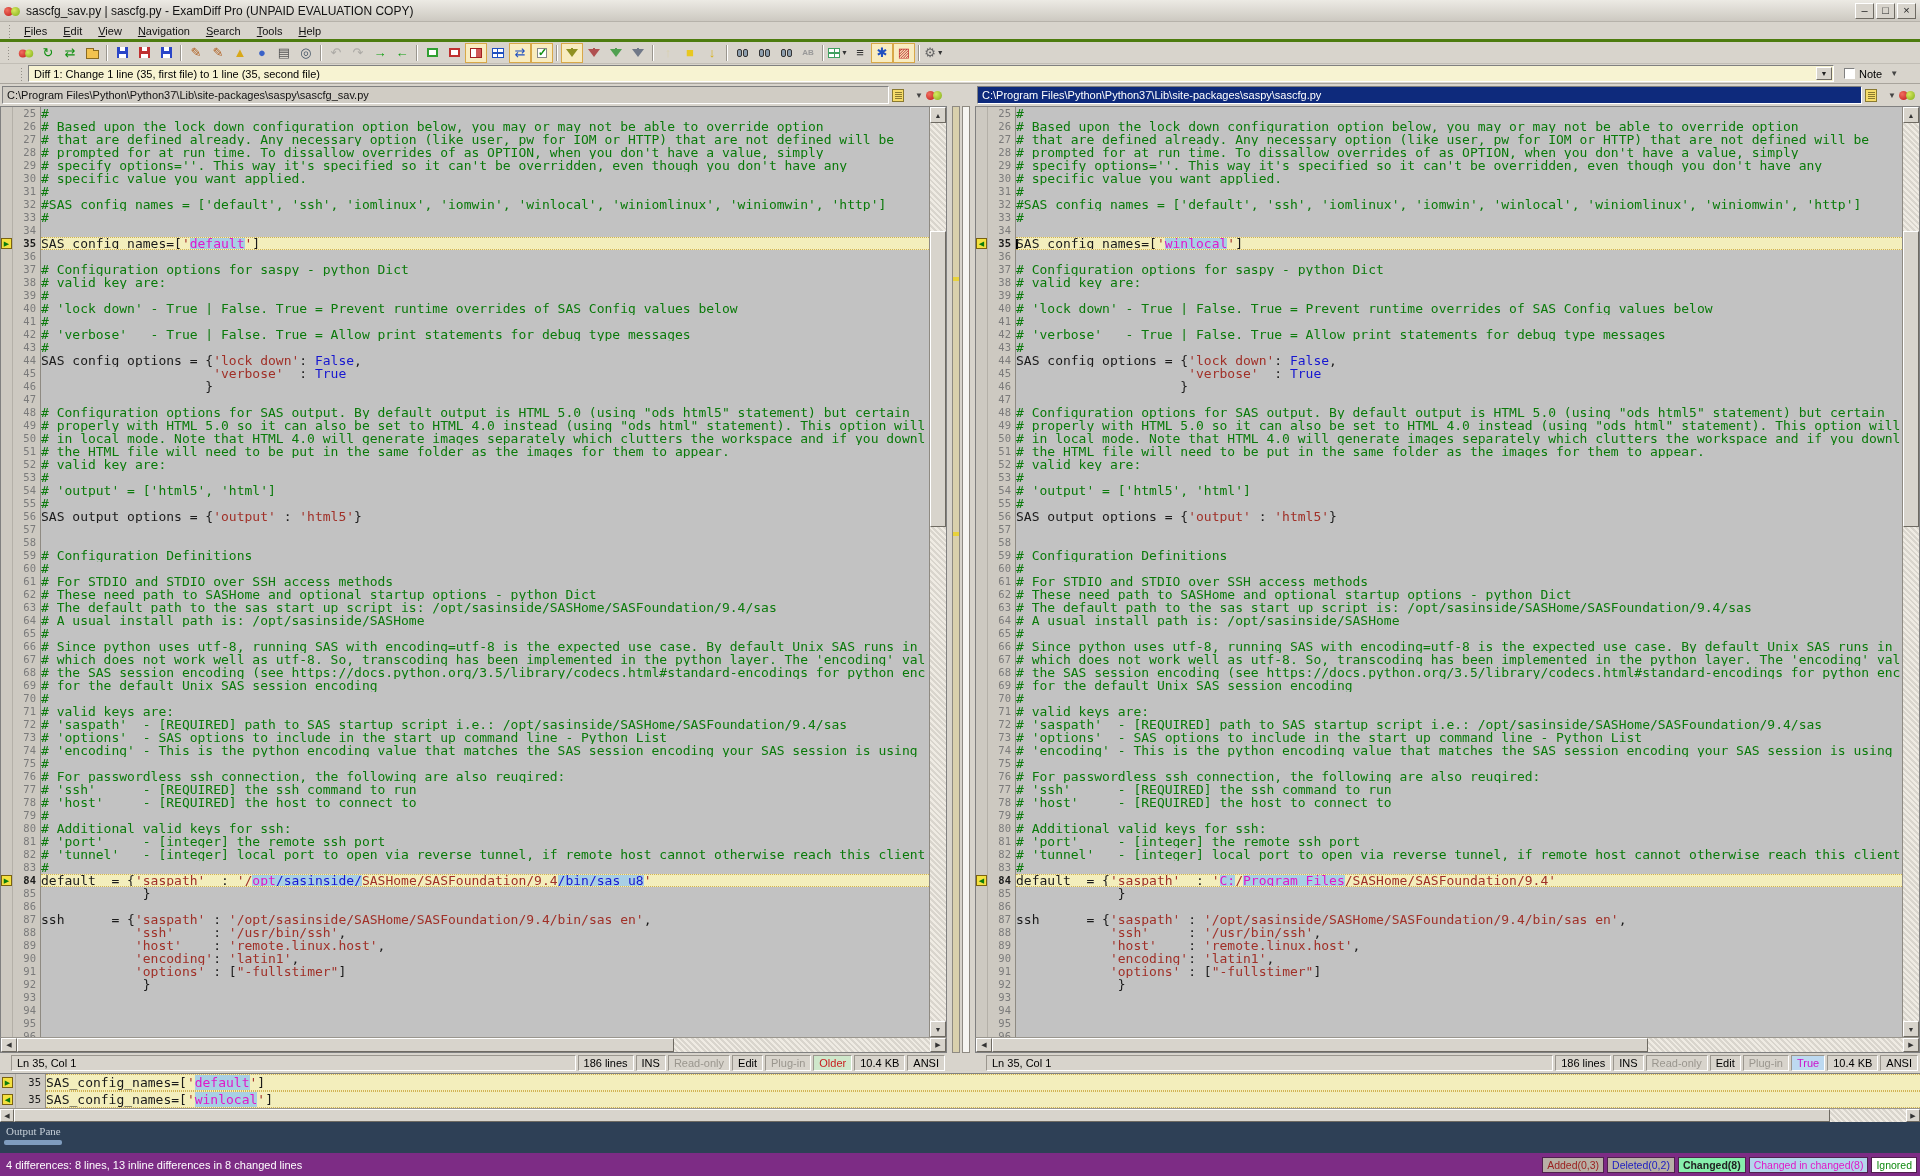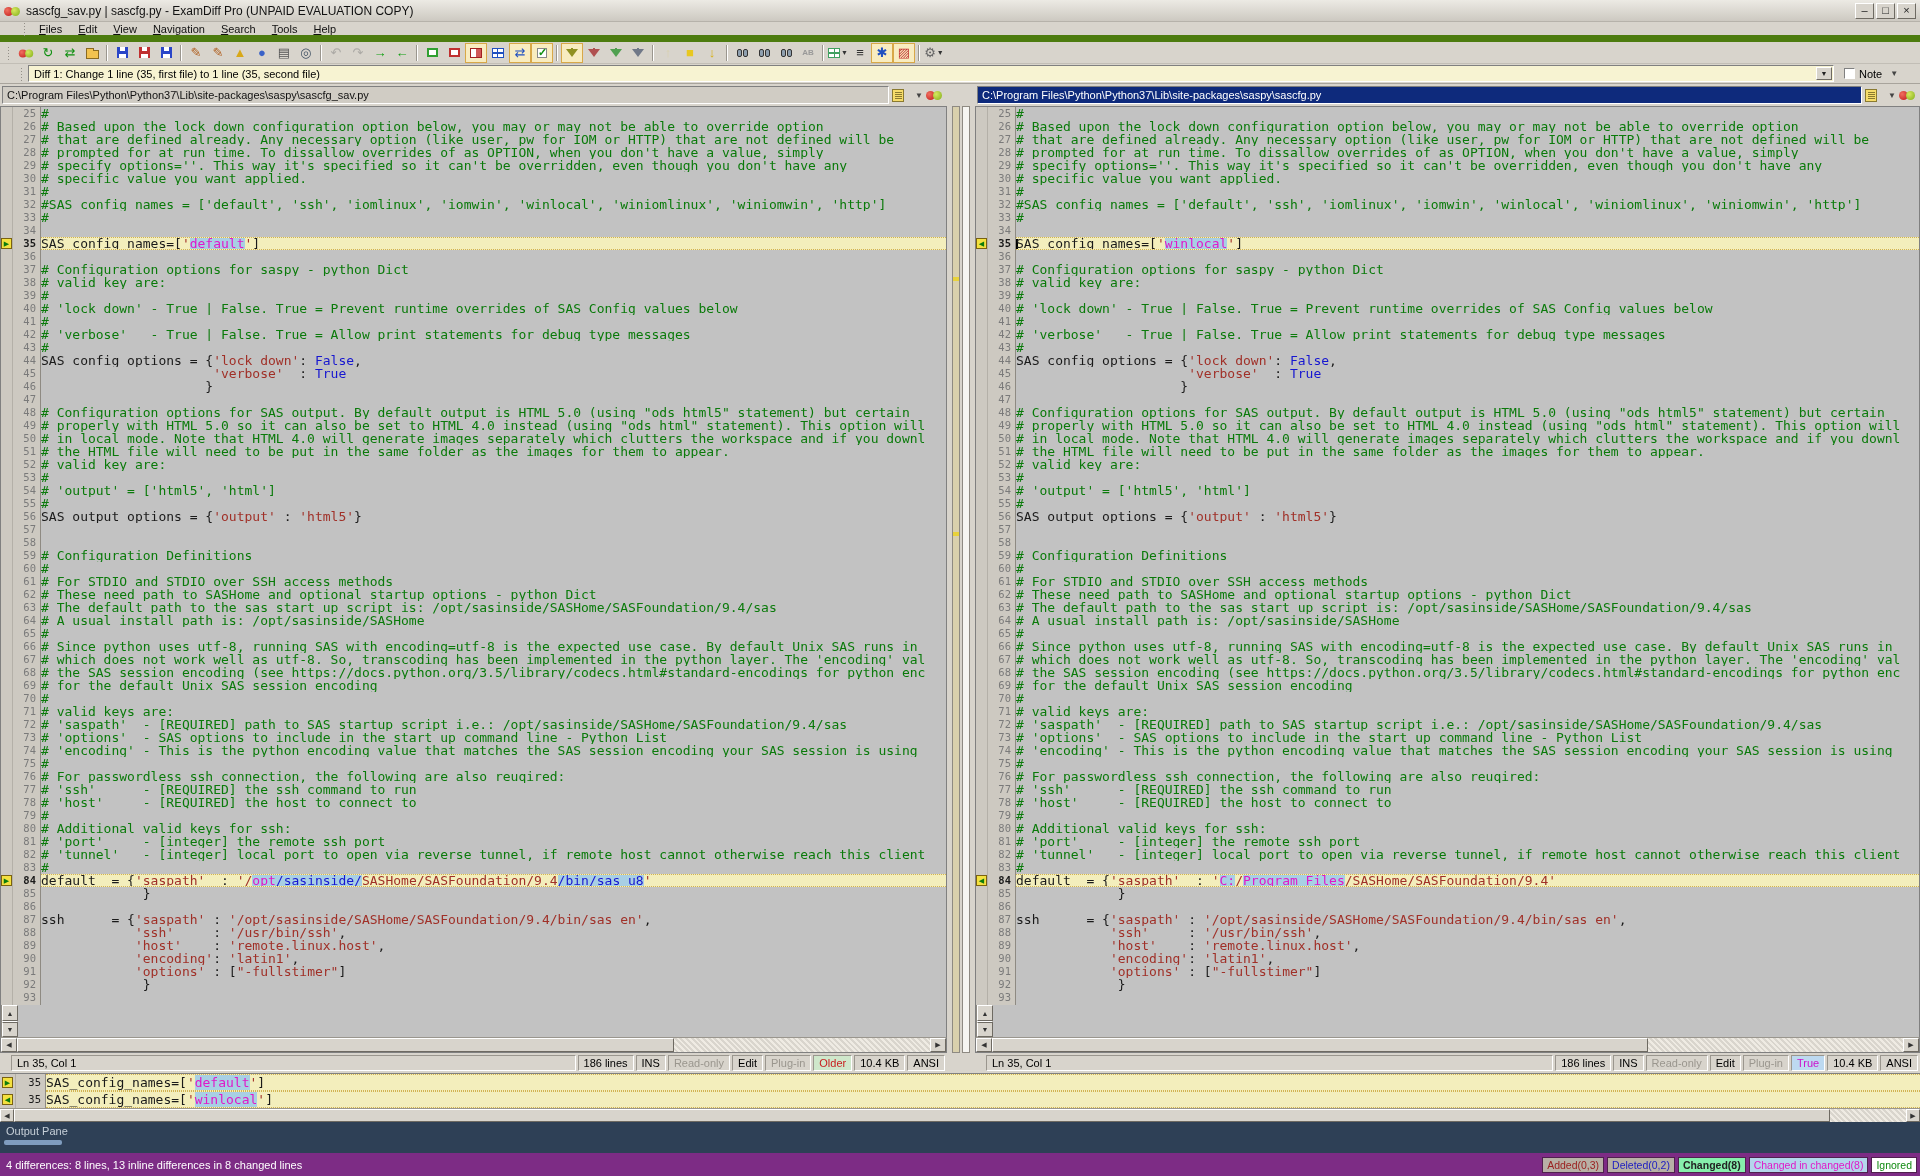--- a/index.html
+++ b/index.html
@@ -11,21 +11,21 @@
   .title{font-size:12px;color:#111;margin-left:6px;flex:1;white-space:nowrap;}
   .winbtns{display:flex;gap:2px;}
   .wb{width:19px;height:16px;background:#d8d4cc;border:1px solid;
     border-color:#fff #6e6a62 #6e6a62 #fff;display:flex;align-items:center;
     justify-content:center;font-size:11px;line-height:1;color:#222;}
   .logo{position:relative;width:16px;height:14px;flex:none;}
   .logo i{position:absolute;width:9px;height:9px;border-radius:50%;top:3px;}
   .logo i:first-child{left:0;background:radial-gradient(circle at 35% 35%,#f07060,#c01818);}
   .logo i:last-child{left:7px;background:radial-gradient(circle at 35% 35%,#d8e860,#7fae17);}
   .menubar{height:20px;display:flex;align-items:center;background:#d8d4cc;
-    border-bottom:7px solid #4d7c0f;padding-left:18px;}
+    border-bottom:3px solid #4d7c0f;padding-left:3px;}
   .menu-item{font-size:11px;color:#111;padding:2px 8px;cursor:default;}
   .menu-item::first-letter{text-decoration:underline;}
   .grip{width:3px;height:14px;margin:0 5px;background-image:radial-gradient(#93People8f87 35%,transparent 36%);
     background-image:radial-gradient(#938f87 35%,transparent 36%);background-size:3px 3px;}
   .toolbar{height:22px;display:flex;align-items:center;background:#d8d4cc;
     border-bottom:1px solid #c2beb6;padding-left:2px;}
   .tbtn{width:22px;height:20px;display:flex;align-items:center;justify-content:center;
     position:relative;border:1px solid transparent;flex:none;}
   .tbtn.act{background:#f8ecc0;border-color:#d8a848;}
   .tbtn.dis{opacity:.45;}
@@ -77,21 +77,21 @@
   .pane.pright{width:945px;}
   .phead{height:22px;display:flex;align-items:center;background:#d8d4cc;padding:1px 2px;text-align:right;}
   .ppath{flex:1;height:18px;border:1px solid;border-color:#808080 #fff #fff #808080;
     font-size:11px;display:flex;align-items:center;padding-left:4px;white-space:nowrap;overflow:hidden;}
   .ppath.inactive{background:#d0ccc4;color:#111;}
   .ppath.active{background:#0e2a7c;color:#fff;}
   .picons{display:flex;align-items:center;gap:3px;padding:0 3px;flex:none;}
   .ico-ydoc{width:12px;height:13px;background:#f6dc6a;border:1px solid #8a7a30;position:relative;}
   .ico-ydoc::after{content:"";position:absolute;left:2px;top:2px;width:7px;height:1px;
     box-shadow:0 2px 0 #8a7a30,0 4px 0 #8a7a30,0 6px 0 #8a7a30;background:#8a7a30;}
-  .pbody{display:flex;height:931px;background:#c2c2c2;border:1px solid #808080;border-bottom:none;overflow:hidden;flex-direction:column;}
+  .pbody{display:flex;height:931px;background:#c2c2c2;border:1px solid #808080;border-bottom:none;overflow:hidden;}
   .codecol{flex:1;overflow:hidden;}
   .cl{display:flex;height:13px;}
   .mk{width:12px;flex:none;background:#cdc9c1;border-right:1px solid #b4b0a8;
     display:flex;align-items:center;justify-content:center;}
   .arrowbox{width:11px;height:11px;background:#f4e140;border:1px solid #7a6210;
     display:flex;align-items:center;justify-content:center;font-size:7px;color:#0c7c0c;line-height:1;}
   .ln{width:28px;flex:none;background:#cdc9c1;color:#7a7a7a;font:10.5px "DejaVu Sans Mono",monospace;
     line-height:13px;text-align:right;padding-right:4px;border-right:1px solid #8e8a82;}
   .cl.chg .ln{color:#1a1a1a;font-weight:bold;}
   .tx{flex:1;white-space:pre;overflow:hidden;font:13px "DejaVu Sans Mono",monospace;line-height:13px;color:#1a1a1a;}
@@ -141,21 +141,21 @@
   .bdrow{height:17px;display:flex;background:#f3eebc;}
   .bdmk{width:16px;flex:none;background:#cdc9c1;display:flex;align-items:center;justify-content:center;
     border-right:1px solid #b4b0a8;}
   .bdln{width:30px;flex:none;background:#cdc9c1;color:#1a1a1a;font:10.5px "DejaVu Sans Mono",monospace;
     line-height:16px;text-align:right;padding-right:4px;border-right:1px solid #8e8a82;}
   .bdtx{flex:1;white-space:pre;overflow:hidden;font:13px "DejaVu Sans Mono",monospace;line-height:15px;
     border-top:1px dotted #d2b352;border-bottom:1px dotted #d2b352;}
   .bdscroll{height:14px;display:flex;border-top:1px solid #9a968e;}
   .bdscroll .sbtn{width:14px;height:100%;}
   
-  .outputpane{height:31px;background:#2e4056;padding:2px 0 12px 0;}
+  .outputpane{height:31px;background:#2e4056;padding:2px 0 12px 0;font-family:Liberation Serif, serif;}
   .oplabel{color:#c6cfd8;font-size:11px;padding:1px 6px;}
   .opchip{width:58px;height:5px;background:#7f9cbf;margin:2px 0 0 4px;border-radius:2px;}
   .purplebar{height:24px;background:#7d2c85;display:flex;align-items:center;color:#fff;}
   .summary{font-size:11px;padding:0 6px;white-space:nowrap;}
   .badges{margin-left:auto;display:flex;gap:3px;padding-right:3px;}
   .badge{font-size:10.5px;padding:0 4px;line-height:14px;border:1px solid #50204e;white-space:nowrap;}
   .footer{height:6px;background:#d8d4cc;border-top:1px solid #b6b2aa;}
 </style>
 </head>
 <body>

